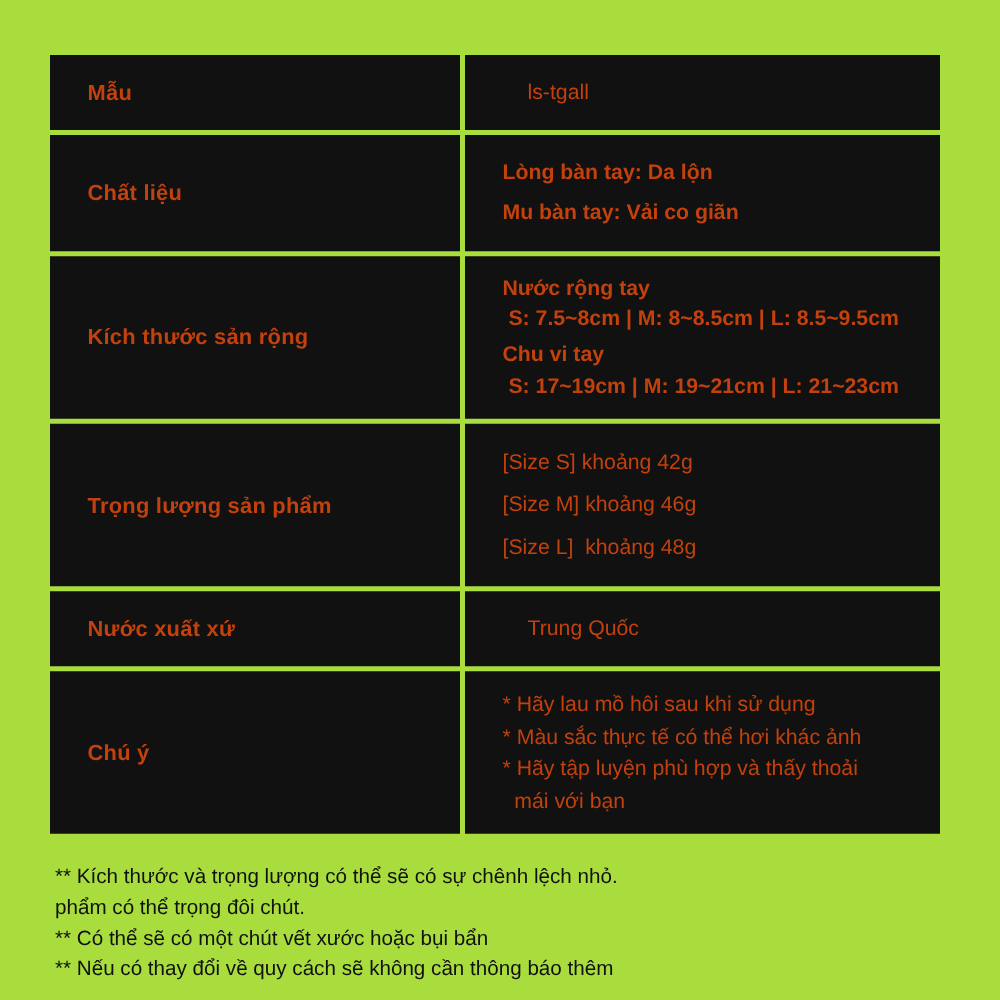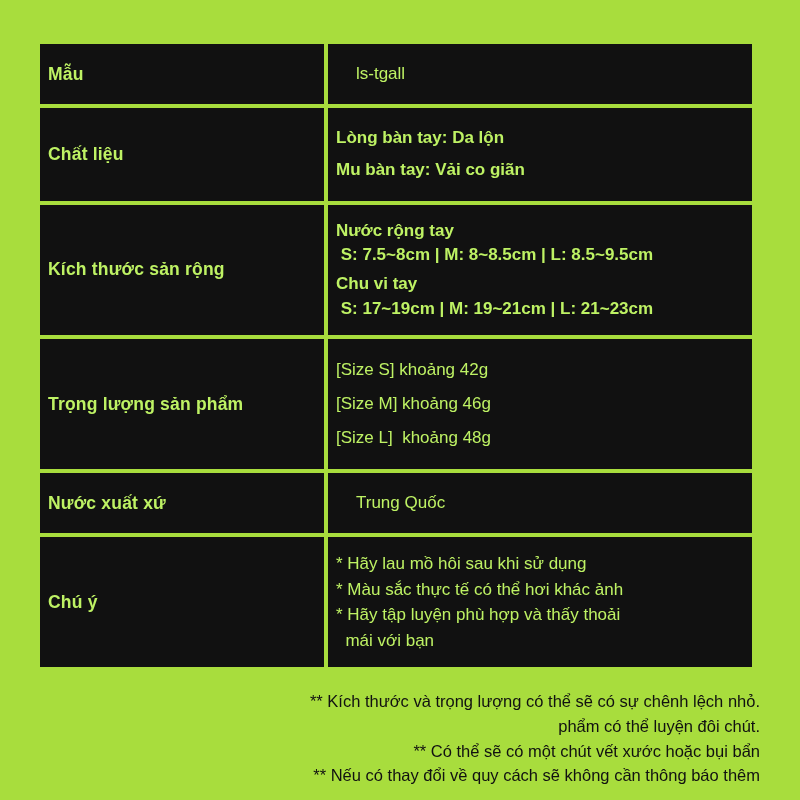--- a/index.html
+++ b/index.html
@@ -21,23 +21,23 @@
     position: relative;
   }
   .spec-table {
     width: 720px;
     border-collapse: separate;
     border-spacing: 4px 4px;
     margin: 0 0 0 -4px;
   }
   .spec-table td {
     background: #111111;
-    color: #bef264;
+    color: #c2410c;
     vertical-align: middle;
-    padding: 14px 8px;
+    padding: 14px 30px;
   }
   .spec-table td.label {
     width: 268px;
     font-size: 17.5px;
     font-weight: bold;
     letter-spacing: 0.2px;
   }
   .spec-table td.value {
     font-size: 17px;
   }
@@ -64,21 +64,20 @@
 
   .footnotes {
     margin-top: 18px;
     color: #111111;
     font-size: 16.5px;
     line-height: 1.5;
     padding-left: 4px;
   }
   .footnotes .fn {
     display: block;
-    text-align: right;
   }
 </style>
 </head>
 <body>
 
 <div class="sheet">
 
   <table class="spec-table">
     <tbody>
       <tr class="row-model">
@@ -129,18 +128,18 @@
           <span class="line">* Màu sắc thực tế có thể hơi khác ảnh</span>
           <span class="line">* Hãy tập luyện phù hợp và thấy thoải</span>
           <span class="line">  mái với bạn</span>
         </td>
       </tr>
     </tbody>
   </table>
 
   <div class="footnotes">
     <span class="fn">** Kích thước và trọng lượng có thể sẽ có sự chênh lệch nhỏ.</span>
-    <span class="fn">phẩm có thể luyện đôi chút.</span>
+    <span class="fn">phẩm có thể trọng đôi chút.</span>
     <span class="fn">** Có thể sẽ có một chút vết xước hoặc bụi bẩn</span>
     <span class="fn">** Nếu có thay đổi về quy cách sẽ không cần thông báo thêm</span>
   </div>
 
 </div>
 
 </body></html>

